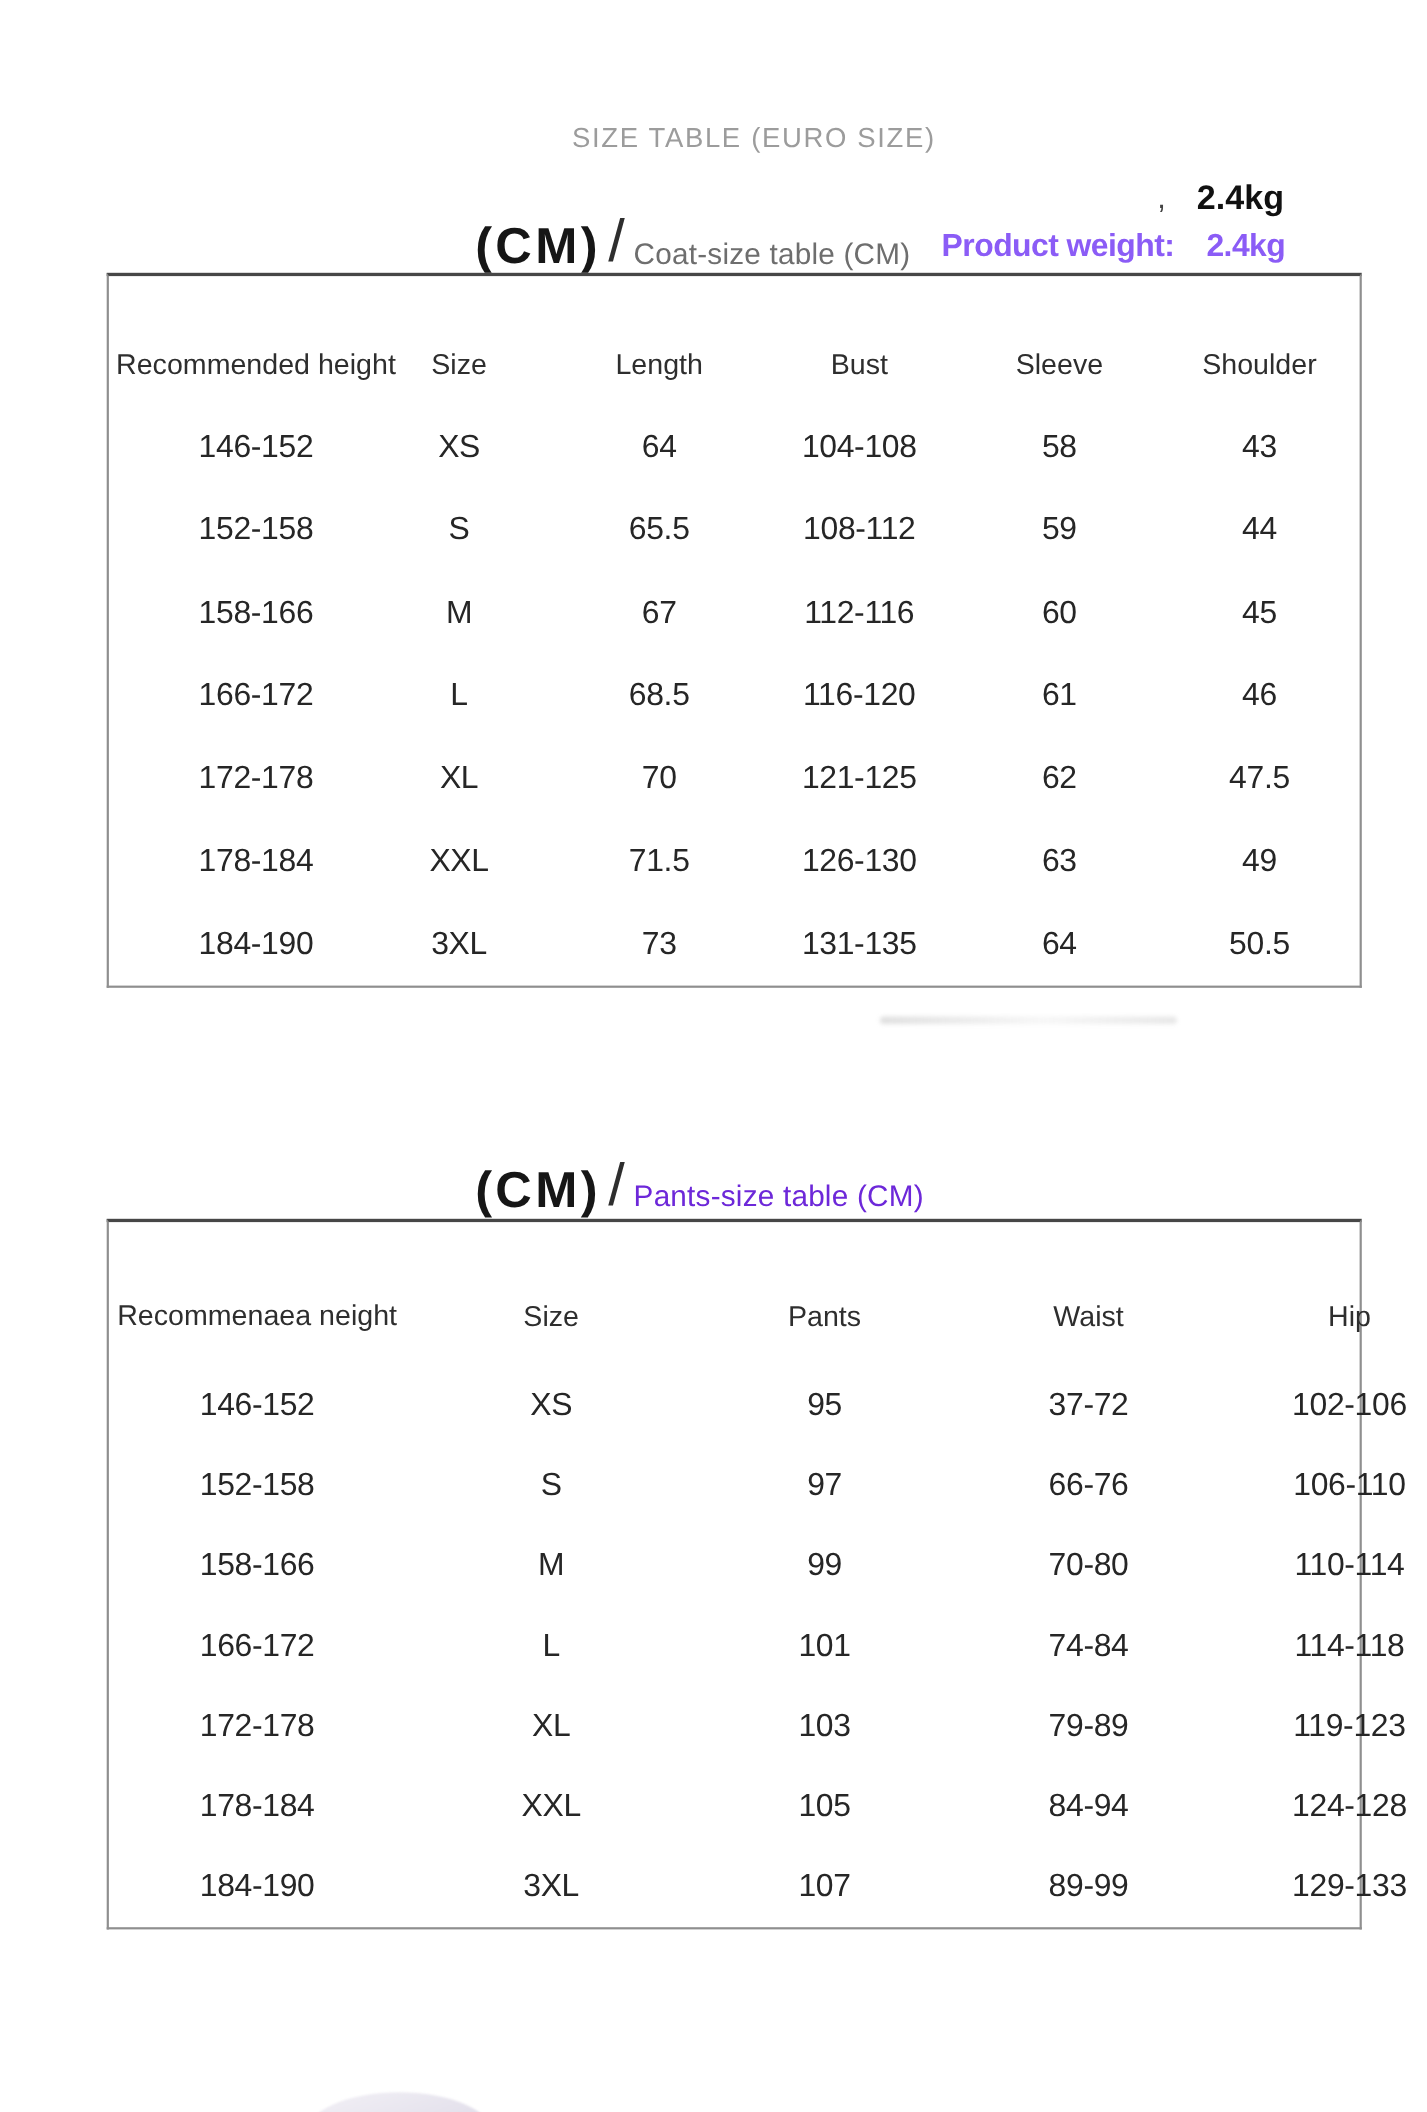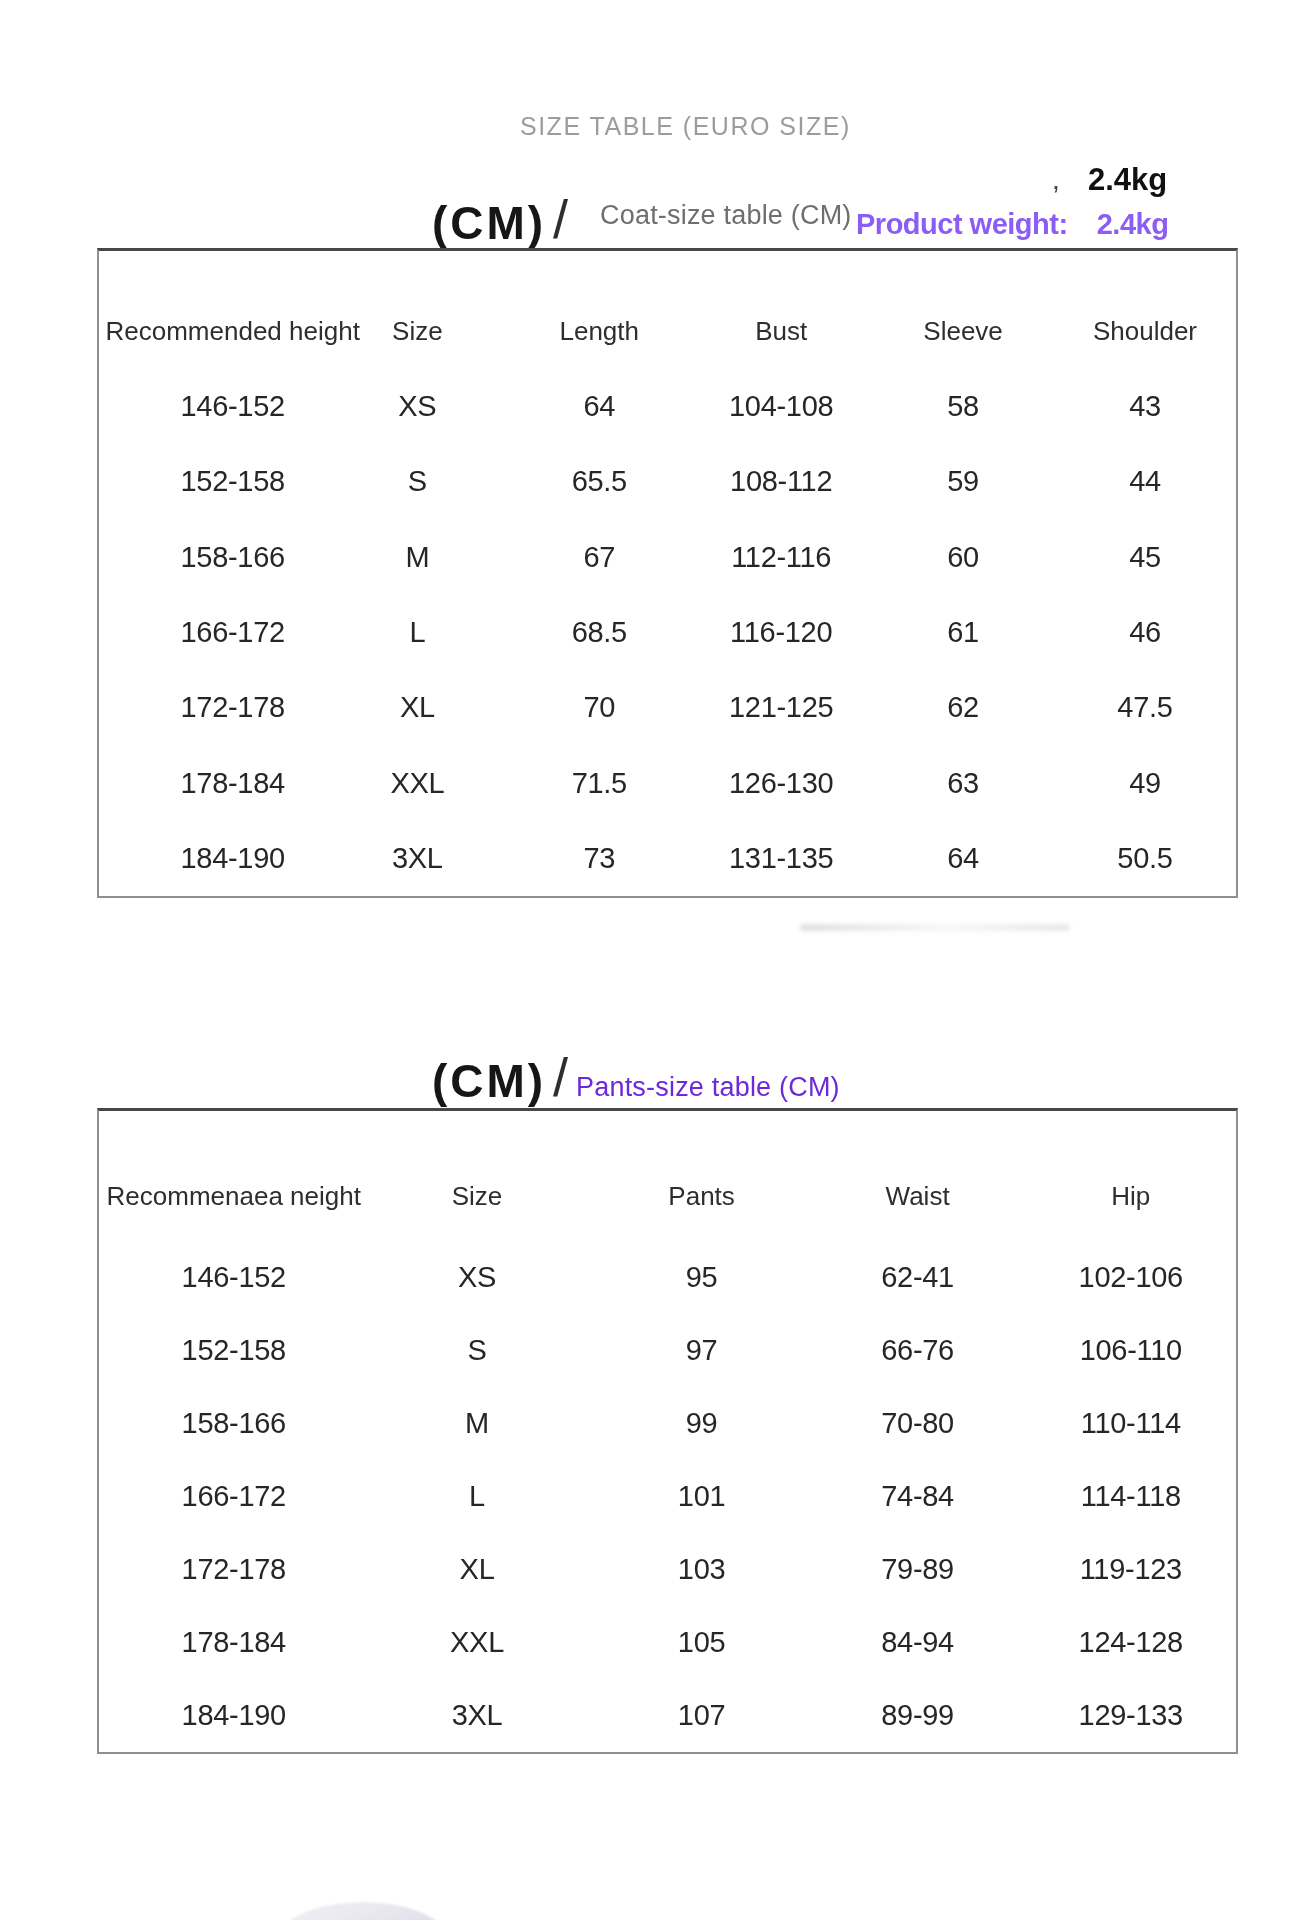--- a/index.html
+++ b/index.html
@@ -50,21 +50,21 @@
     border:2px solid #8f8f8f;
     border-top:3px solid #474747;
     box-sizing:border-box;
   }
   .coat  { left:97px; top:248px;  width:1141px; height:650px; }
   .pants { left:97px; top:1108px; width:1141px; height:646px; }
 
   .trow { display:grid; flex:1 1 auto; align-items:center; }
   .thead { flex:0 0 auto; box-sizing:border-box; }
   .coat  .trow { grid-template-columns:20% 16% 16% 16% 16% 16%; }
-  .pants .trow { grid-template-columns:23% 20.5% 19% 19% 18.5%; }
+  .pants .trow { grid-template-columns:23% 20.5% 19% 19% 18.5%;gap:24px; }
   .coat  .thead { height:118px; padding-top:42px; }
   .pants .thead { height:130px; padding-top:40px; }
 
   .cell {
     display:flex; justify-content:center; align-items:center;
     font-size:29px; color:#262626; white-space:nowrap; letter-spacing:-0.3px;
   }
   .thead .cell { font-size:26px; color:#2e2e2e; letter-spacing:0; }
   .coat  .cell.col-0 { transform:translateX(20px); }
   .pants .cell.col-0 { transform:translateX(4px); }
@@ -86,21 +86,21 @@
 
 <div class="page">
 
   <div class="abs page-title">SIZE TABLE (EURO SIZE)</div>
 
   <div class="abs weight-note-mark">,</div>
   <div class="abs weight-note-value">2.4kg</div>
 
   <div class="abs unit-label" style="left:432px; top:196px;">(CM)</div>
   <div class="abs slash-sep" style="left:553px; top:188px;">/</div>
-  <div class="abs section-subtitle coat-subtitle" style="left:576px; top:200px;margin-left:24px;">Coat-size table (CM)</div>
+  <div class="abs section-subtitle coat-subtitle" style="left:576px; top:216px;">Coat-size table (CM)</div>
 
   <div class="abs product-weight">
     <span>Product weight:</span>
     <span style="display:inline-block; width:14px;"></span>
     <span>2.4kg</span>
   </div>
 
   <div class="abs size-table coat">
       <div class="trow thead">
         <div class="cell col-0">Recommended height</div>
@@ -179,21 +179,21 @@
         <div class="cell col-0">Recommenaea neight</div>
         <div class="cell col-1">Size</div>
         <div class="cell col-2">Pants</div>
         <div class="cell col-3">Waist</div>
         <div class="cell col-4">Hip</div>
       </div>
       <div class="trow">
         <div class="cell col-0">146-152</div>
         <div class="cell col-1">XS</div>
         <div class="cell col-2">95</div>
-        <div class="cell col-3">62-41</div>
+        <div class="cell col-3">37-72</div>
         <div class="cell col-4">102-106</div>
       </div>
       <div class="trow">
         <div class="cell col-0">152-158</div>
         <div class="cell col-1">S</div>
         <div class="cell col-2">97</div>
         <div class="cell col-3">66-76</div>
         <div class="cell col-4">106-110</div>
       </div>
       <div class="trow">

